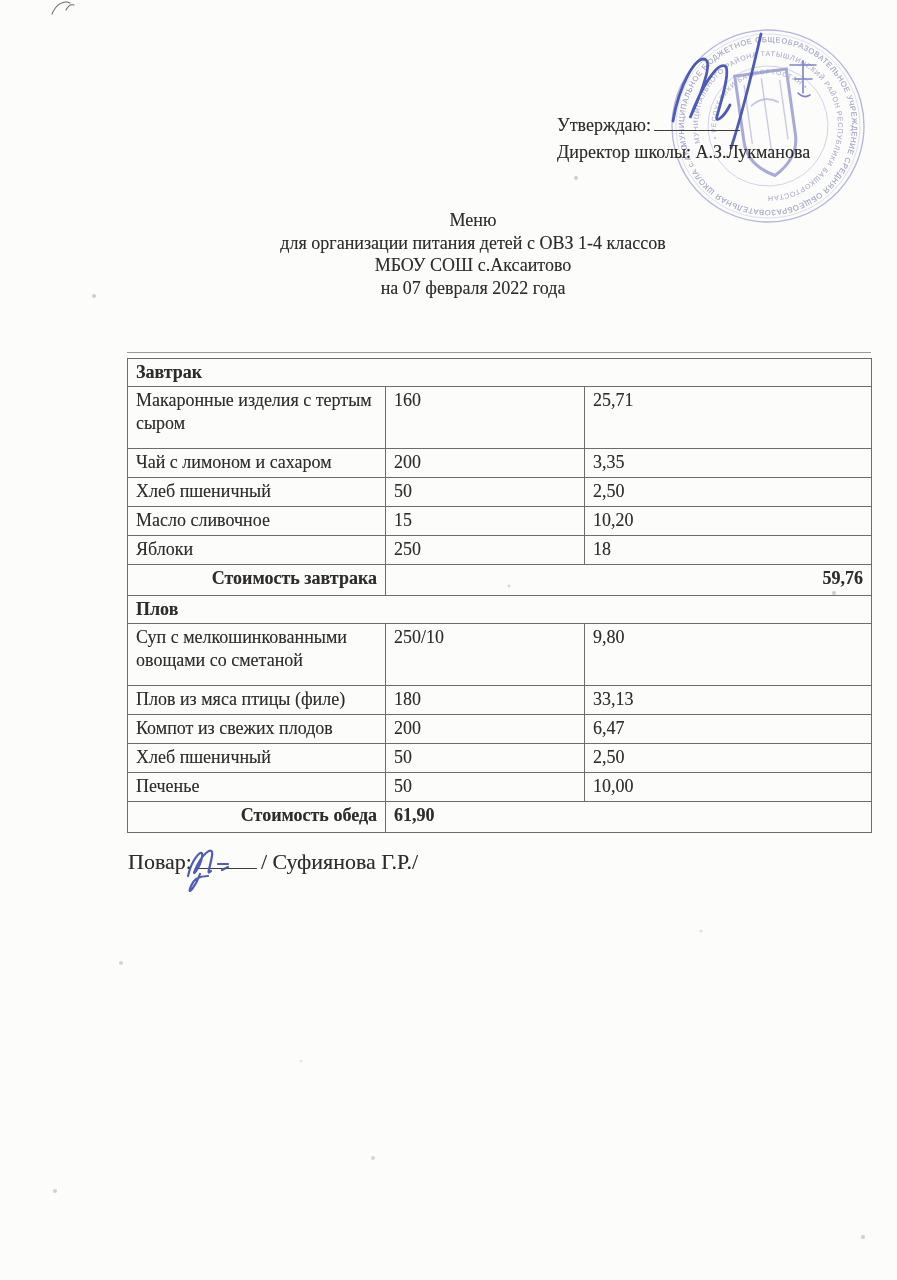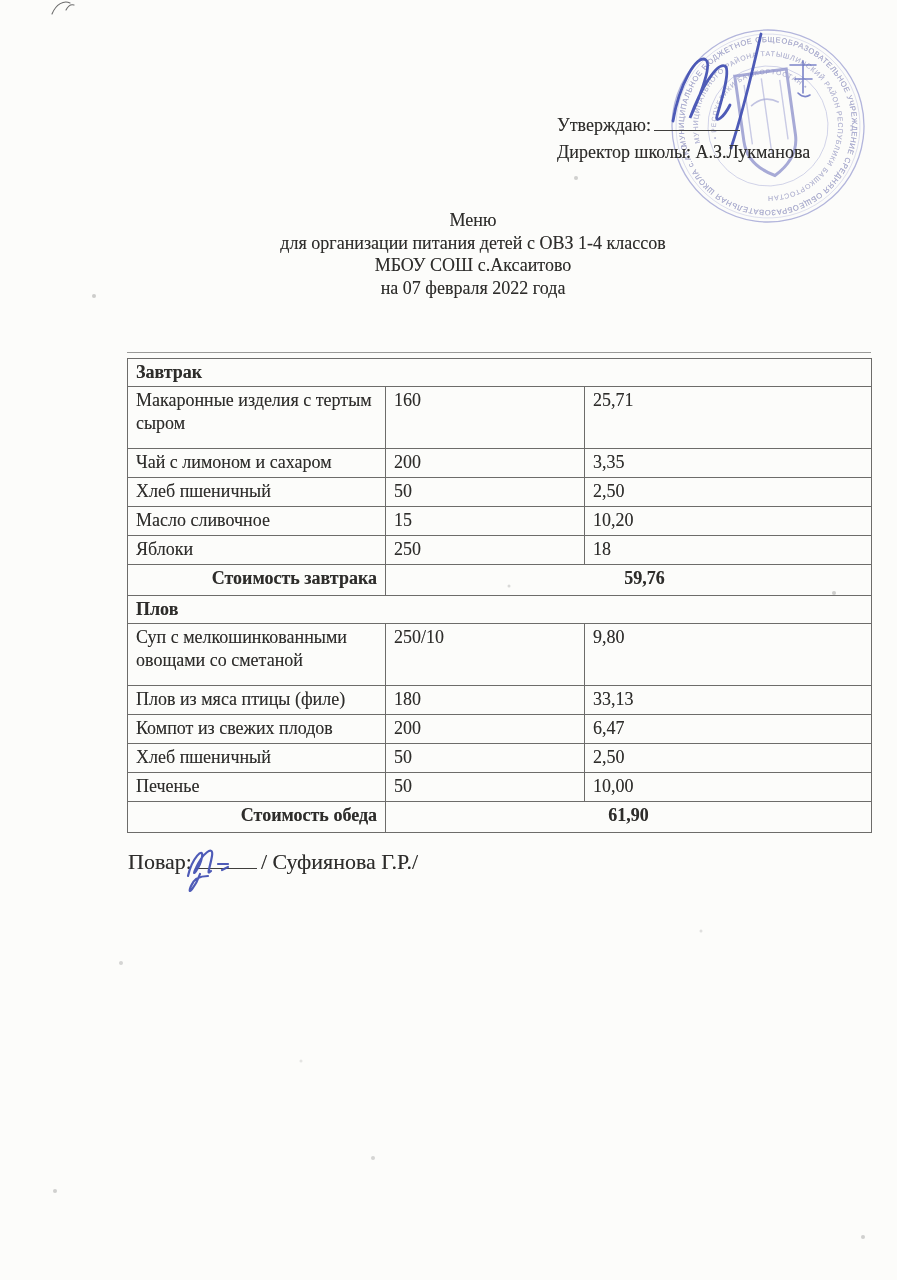--- a/index.html
+++ b/index.html
@@ -79,22 +79,22 @@
   td.total-label {
     font-weight: bold;
     text-align: right;
     vertical-align: middle;
     height: 31px;
   }
   td.total-value {
     font-weight: bold;
     vertical-align: middle;
   }
-  td.total-value.centered { text-align: center; padding-left: 40px; }
-  td.total-value.righted  { text-align: center; }
+  td.total-value.centered { text-align: right; padding-left: 40px; }
+  td.total-value.righted  { text-align: left; }
 
   
   .cook-line {
     position: absolute;
     left: 128px;
     top: 849px;
     font-size: 22px;
     white-space: nowrap;
   }
   .cook-underline {

